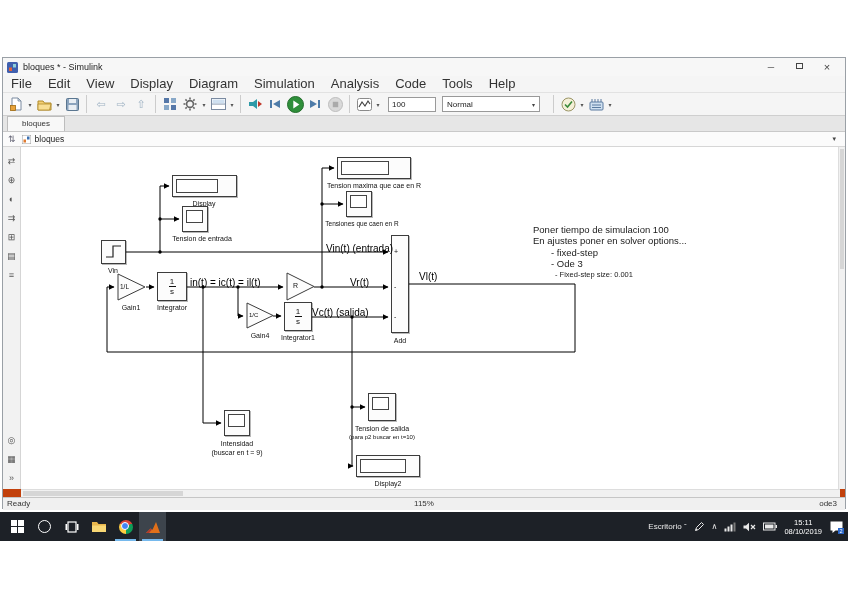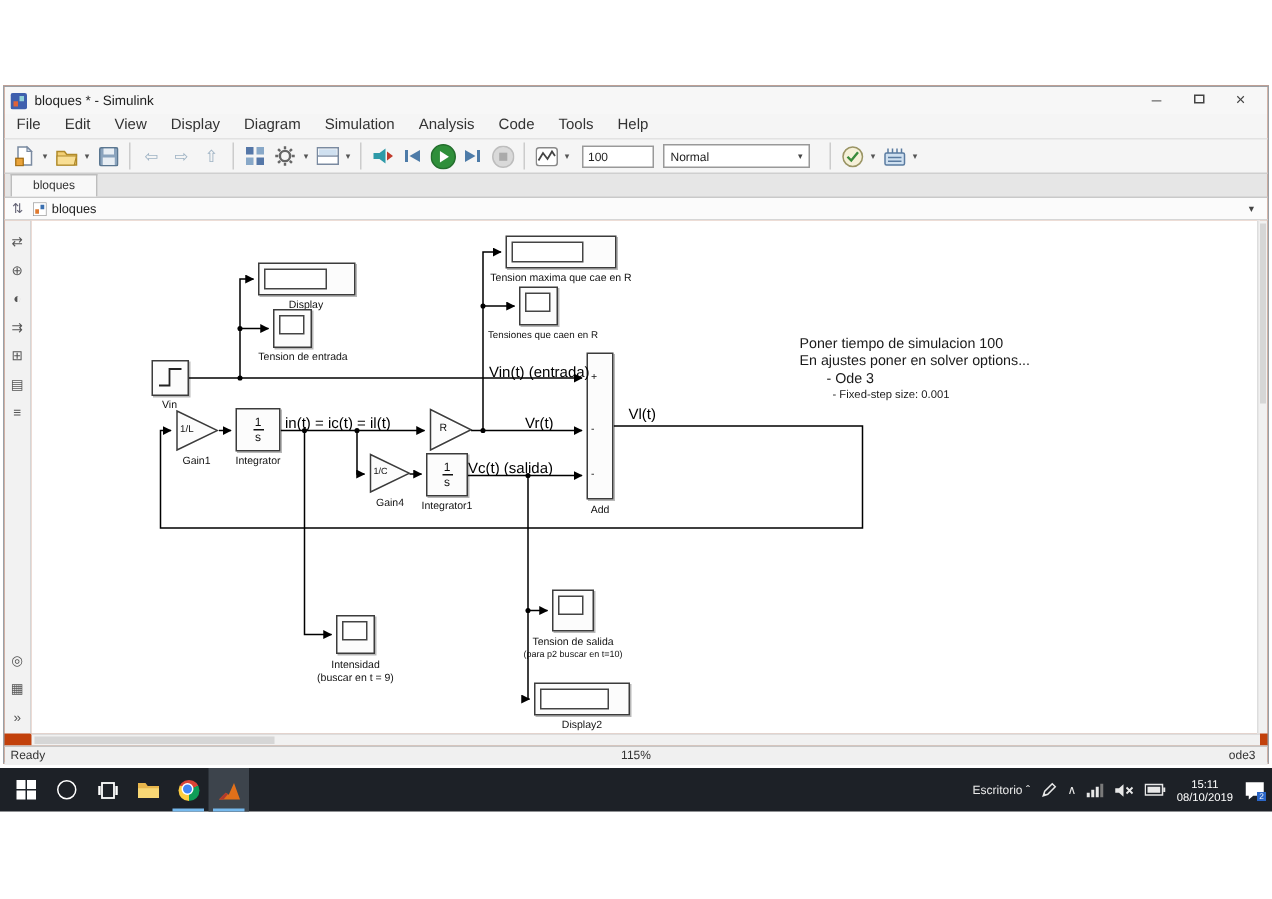--- a/index.html
+++ b/index.html
@@ -10,21 +10,21 @@
   .win{position:absolute;left:2px;top:57px;width:844px;height:452px;background:#c2410c;
        border:1px solid #9aa0a6;box-sizing:border-box;}
   .titlebar{position:absolute;left:0;top:0;width:100%;height:18px;display:flex;align-items:center;
             padding:0 4px;box-sizing:border-box;background:#f7f7f7;}
   .title-ic{width:11px;height:11px;margin-right:5px;flex:0 0 auto;}
   .title-txt{font-size:9px;color:#222;}
   .win-ctrls{margin-left:auto;display:flex;align-items:center;gap:0;}
   .wc{width:28px;text-align:center;font-size:9px;color:#444;line-height:18px;}
   .menubar{position:absolute;left:0;top:18px;width:100%;height:16px;display:flex;align-items:center;
            background:#f5f5f5;}
-  .menu-item{font-size:10px;color:#333;padding:0 8px;line-height:16px;text-align:right;}
+  .menu-item{font-size:13px;color:#333;padding:0 8px;line-height:16px;text-align:right;}
   .toolbar{position:absolute;left:0;top:34px;width:100%;height:24px;display:flex;align-items:center;
            background:#f5f5f5;border-top:1px solid #e2e2e2;border-bottom:1px solid #cfcfcf;
            box-sizing:border-box;padding-left:3px;}
   .tb-btn{width:20px;height:20px;display:flex;align-items:center;justify-content:center;flex:0 0 auto;}
   .tb-car{width:8px;text-align:center;font-size:6px;color:#555;flex:0 0 auto;}
   .tb-sep{width:1px;height:18px;background:#cccccc;margin:0 4px;flex:0 0 auto;}
   .tb-arrow{font-size:11px;color:#9fb3c4;}
   .sim-time{width:48px;height:15px;border:1px solid #999;font-size:8px;padding:0 3px;margin:0 6px;
             font-family:"Liberation Sans",sans-serif;color:#222;box-sizing:border-box;background:#fff;}
   .mode-box{width:98px;height:16px;border:1px solid #999;background:#fff;display:flex;align-items:center;
@@ -441,20 +441,21 @@
 
   <span class="slabel" style="left:190px;top:277px;">in(t) = ic(t) = il(t)</span>
   <span class="slabel" style="left:326px;top:243px;">Vin(t)  (entrada)</span>
   <span class="slabel" style="left:350px;top:277px;">Vr(t)</span>
   <span class="slabel" style="left:312px;top:307px;">Vc(t) (salida)</span>
   <span class="slabel" style="left:419px;top:271px;">Vl(t)</span>
 
   <div class="annot">
     <span>Poner tiempo de simulacion 100</span>
     <span>En ajustes poner en solver options...</span>
+    <span class="ind">- fixed-step</span>
     <span class="ind">- Ode 3</span>
     <span class="small">- Fixed-step size: 0.001</span>
   </div>
 
   <div class="taskbar">
     <div class="tb-apps">
       <div class="app">
         <span class="start-grid">
             <i></i>
             <i></i>

